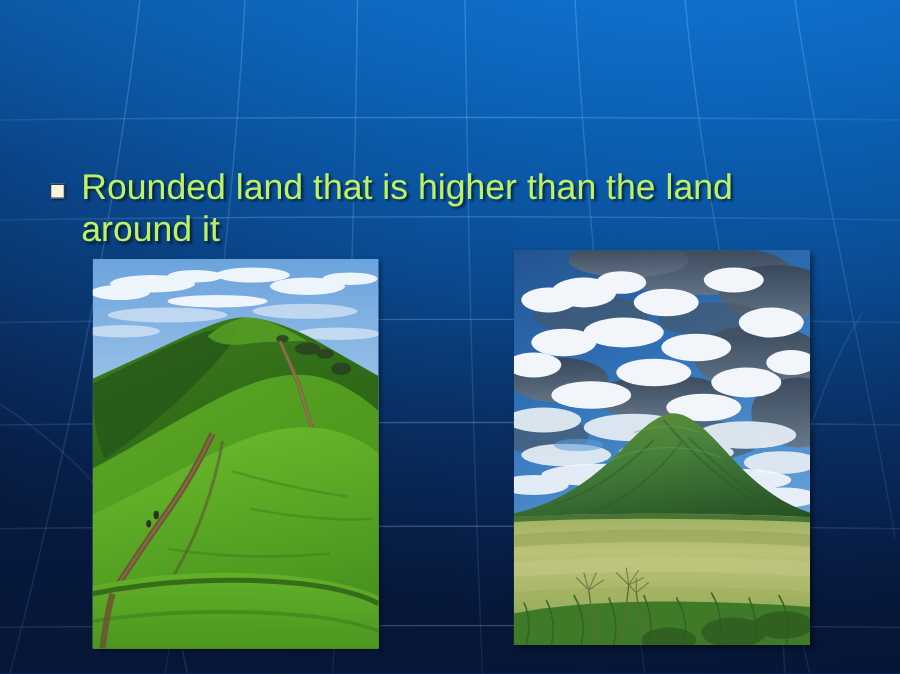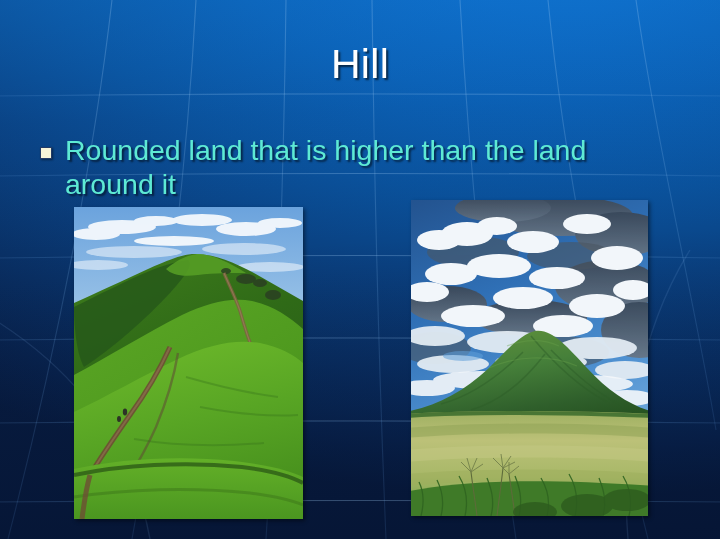--- a/index.html
+++ b/index.html
@@ -85,21 +85,21 @@
     margin-top: 14px;
     margin-right: 13px;
     background: #f7f4d8;
     border: 1px solid #233b66;
     box-shadow: 1px 1px 2px rgba(0,0,0,0.45);
   }
   .bullet-text {
     flex: 1 1 auto;
     font-size: 28.5px;
     line-height: 34px;
-    color: #5eead4;
+    color: #bef264;
     text-shadow: 2px 2px 2px rgba(0,0,0,0.55);
   }
 
   
   .photo {
     position: absolute;
     overflow: hidden;
     box-shadow: 2px 2px 4px rgba(0,0,0,0.45);
   }
   .photo svg { display: block; }
@@ -149,21 +149,20 @@
         <path d="M636 0 C 656 140, 698 320, 716 430"></path>
       </g>
 
       <g stroke="#8cbdec" stroke-opacity="0.13" fill="none" stroke-width="1.4">
         <path d="M-40 300 C 60 352, 130 430, 150 539"></path>
         <path d="M690 250 C 640 330, 620 440, 628 539"></path>
       </g>
     </svg>
   </div>
 
-  <div class="title">Hill</div>
 
   <div class="body-block">
     <div class="bullet-marker"></div>
     <div class="bullet-text">Rounded land that is higher than the land around it</div>
   </div>
 
   <div class="photo photo-left">
     <svg viewBox="0 0 229 312" xmlns="http://www.w3.org/2000/svg">
       <defs>
         <linearGradient id="skyL" x1="0" y1="0" x2="0" y2="1">

